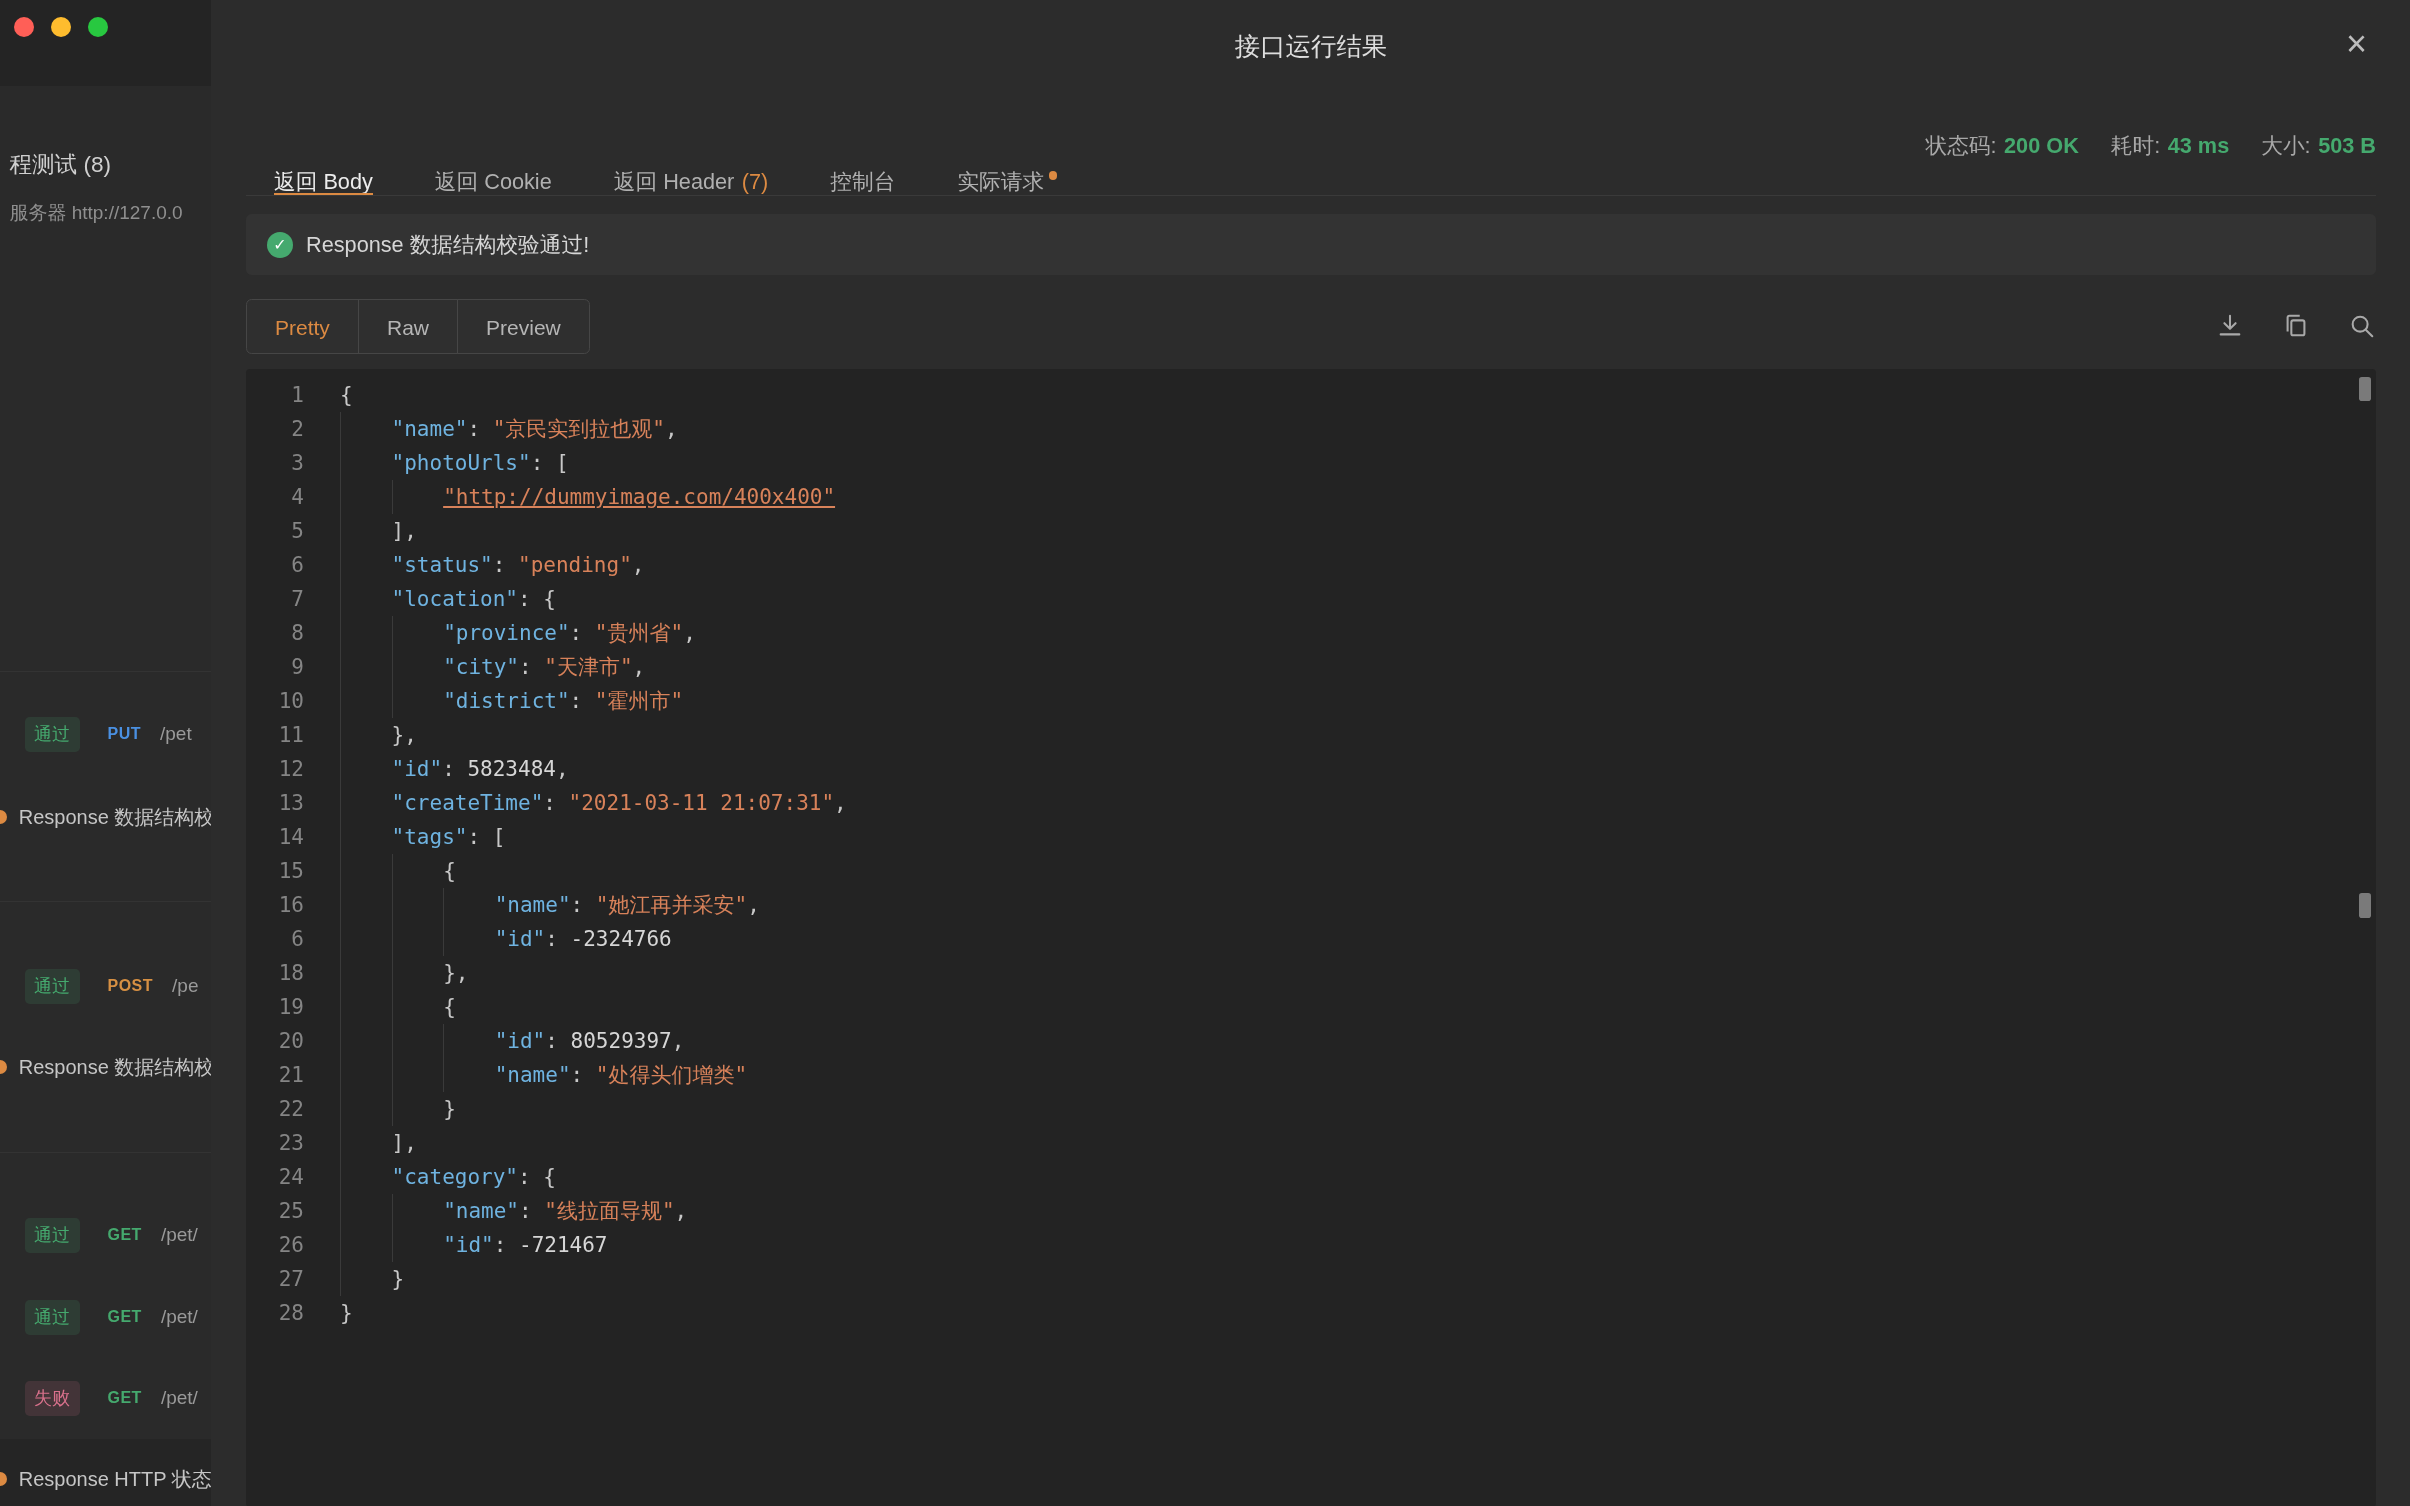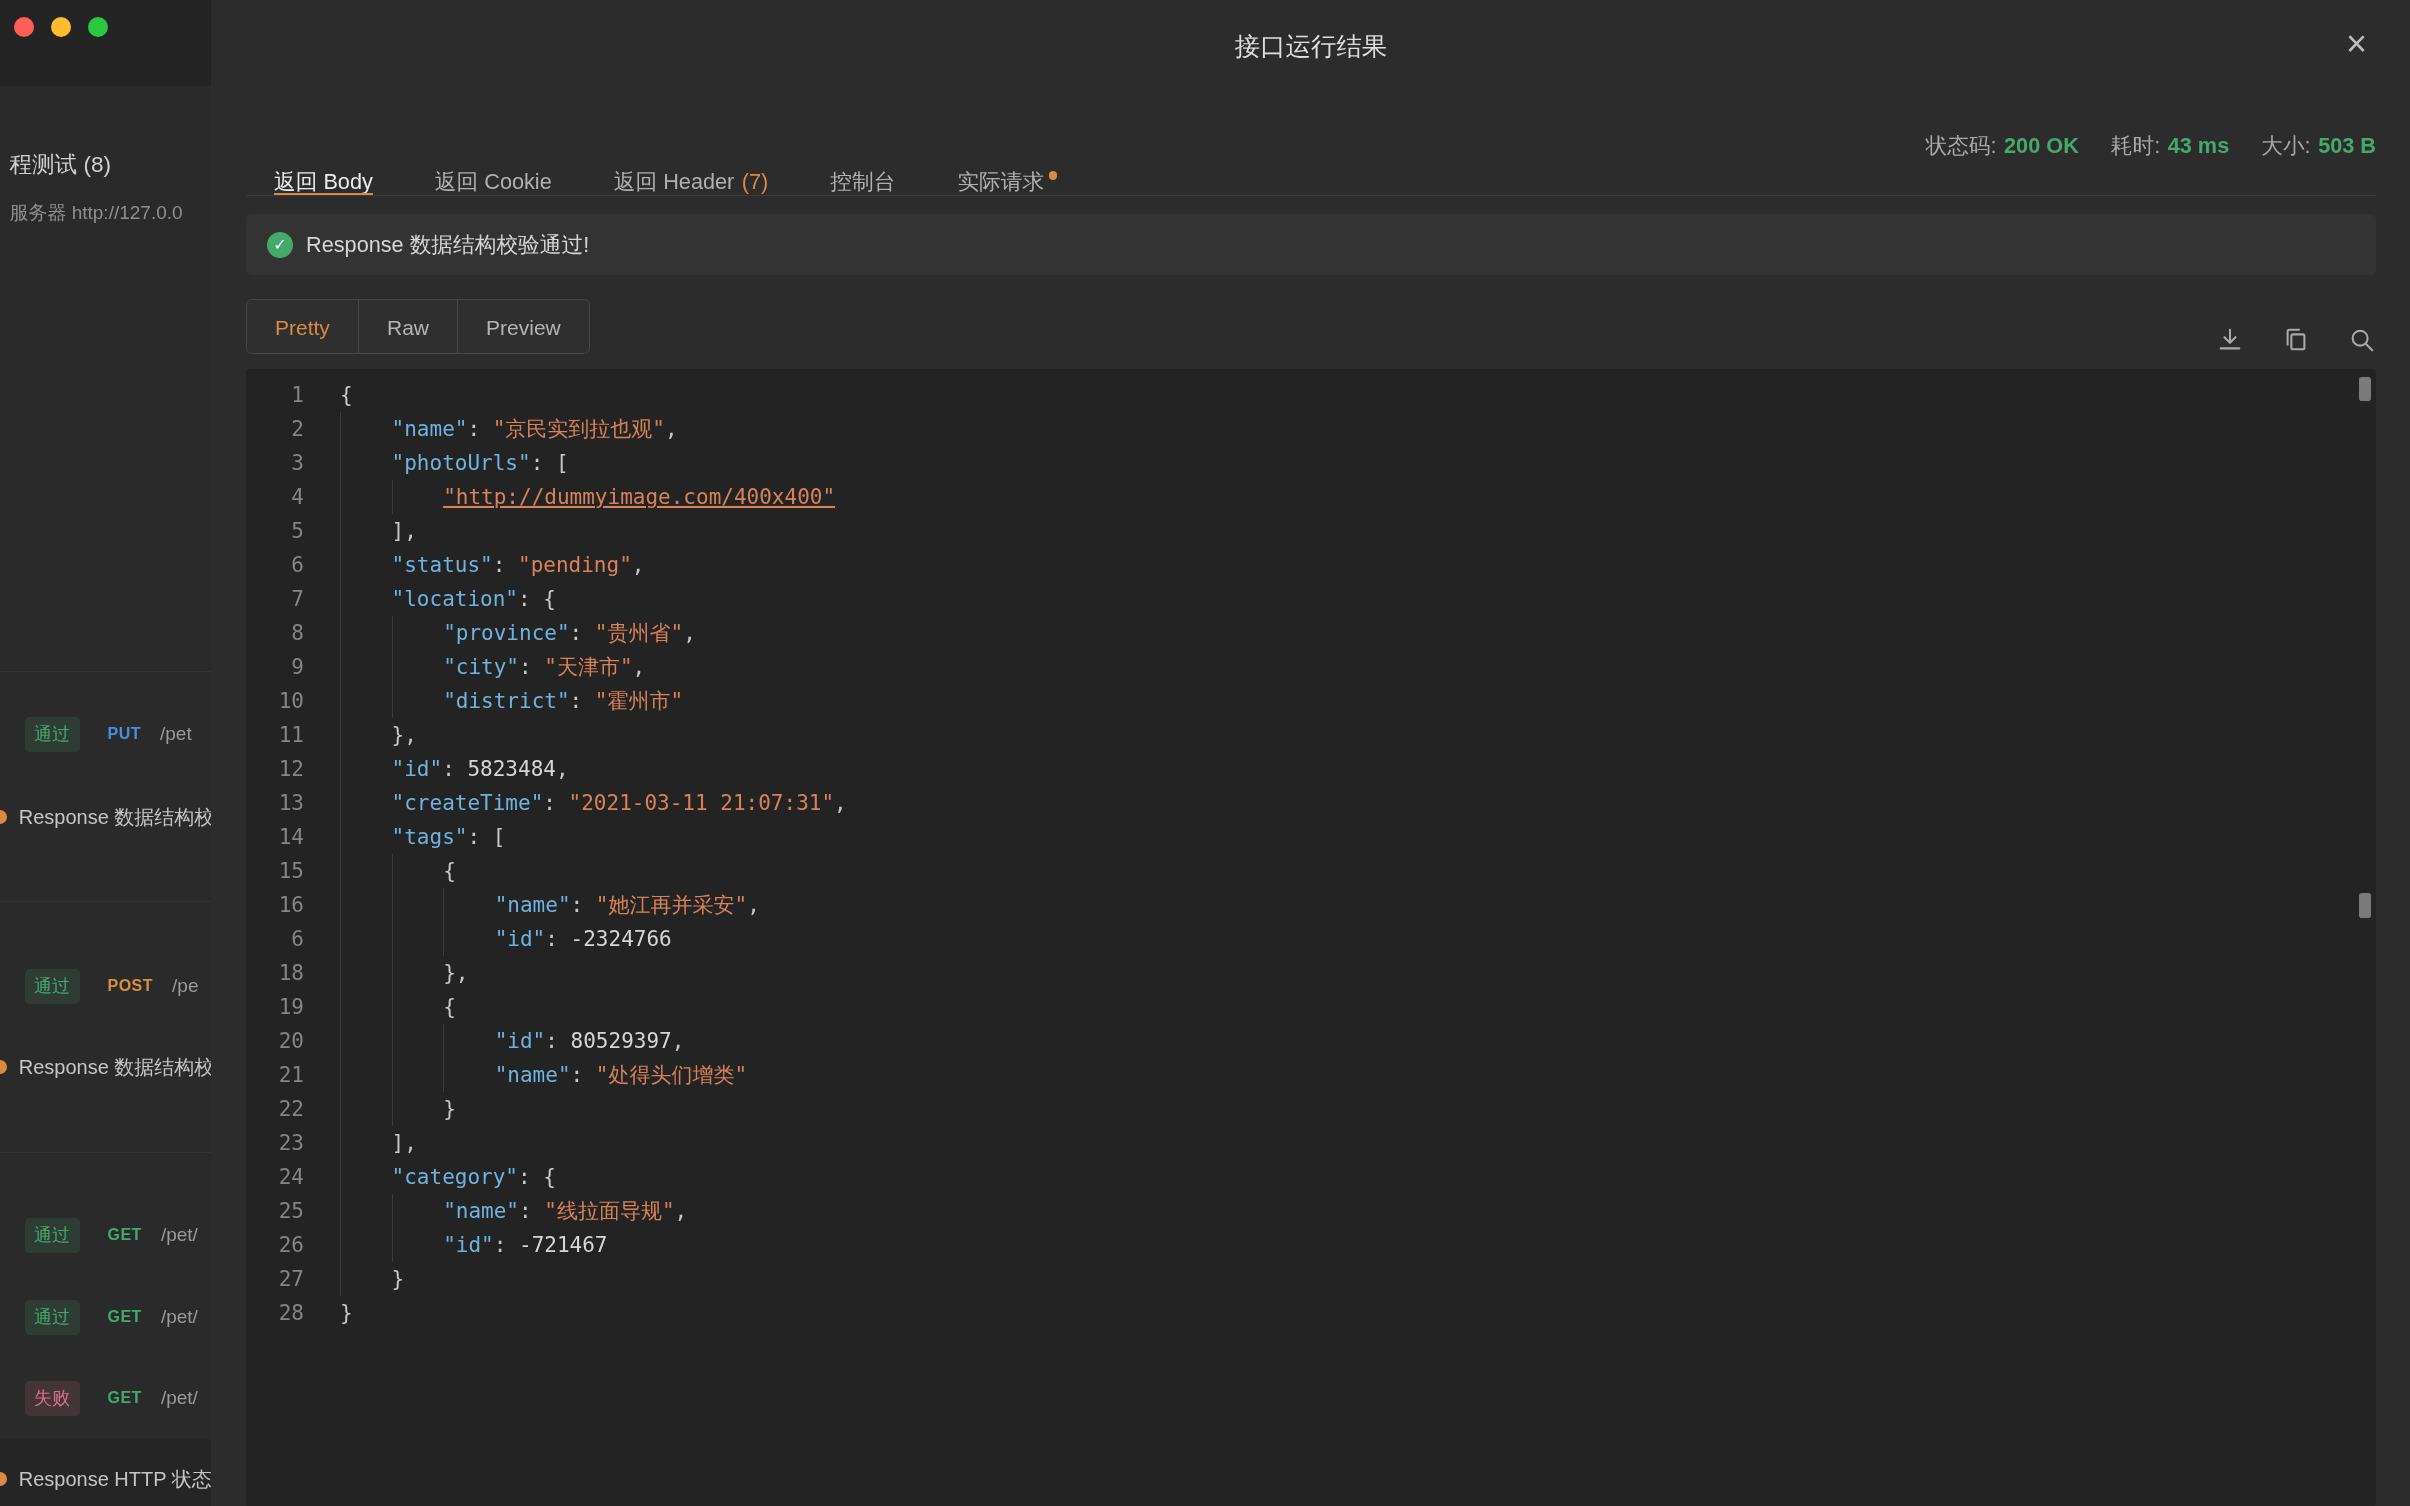--- a/index.html
+++ b/index.html
@@ -46,21 +46,21 @@
   .stat{font-size:21.7px;color:#a8a8a8;}
   .stat b{font-weight:700;color:var(--green);margin-left:7.5px;}
 
   .banner{position:absolute;left:35px;right:35px;top:214px;height:61px;background:#333333;border-radius:5.6px;
           display:flex;align-items:center;padding-left:21px;box-sizing:border-box;}
   .check{width:26px;height:26px;border-radius:50%;background:var(--green);color:#fff;font-size:16px;
          line-height:26px;text-align:center;flex:0 0 auto;}
   .banner-text{margin-left:13px;font-size:21.7px;color:#d6d6d6;}
 
   .toolbar{position:absolute;left:35px;right:35px;top:298px;height:56px;display:flex;
-           justify-content:space-between;align-items:flex-end;}
+           justify-content:space-between;align-items:center;}
   .segs{display:flex;}
   .seg-btn{height:55px;line-height:55px;padding:0 28px;font-size:21px;color:#b5b5b5;background:#2f2f2f;
            border:0.9px solid #464646;margin-left:-0.9px;cursor:pointer;box-sizing:border-box;}
   .seg-btn:first-child{border-radius:5.6px 0 0 5.6px;margin-left:0;}
   .seg-btn:last-child{border-radius:0 5.6px 5.6px 0;}
   .seg-btn.active{color:var(--accent);}
   .tool-icons{display:flex;gap:38px;align-items:center;}
   .tool-icons svg{cursor:pointer;}
 
   

